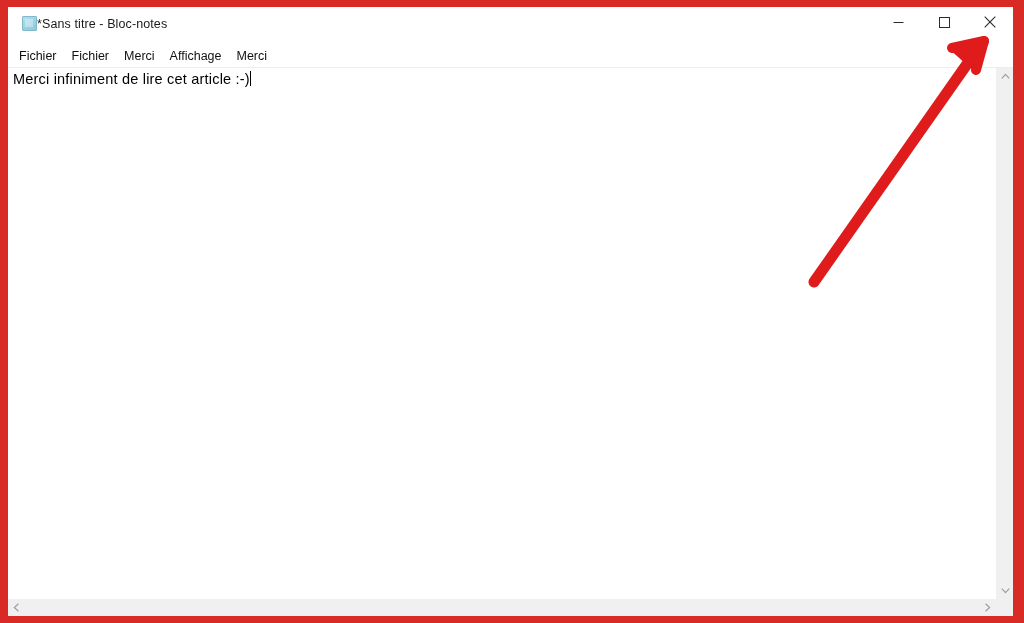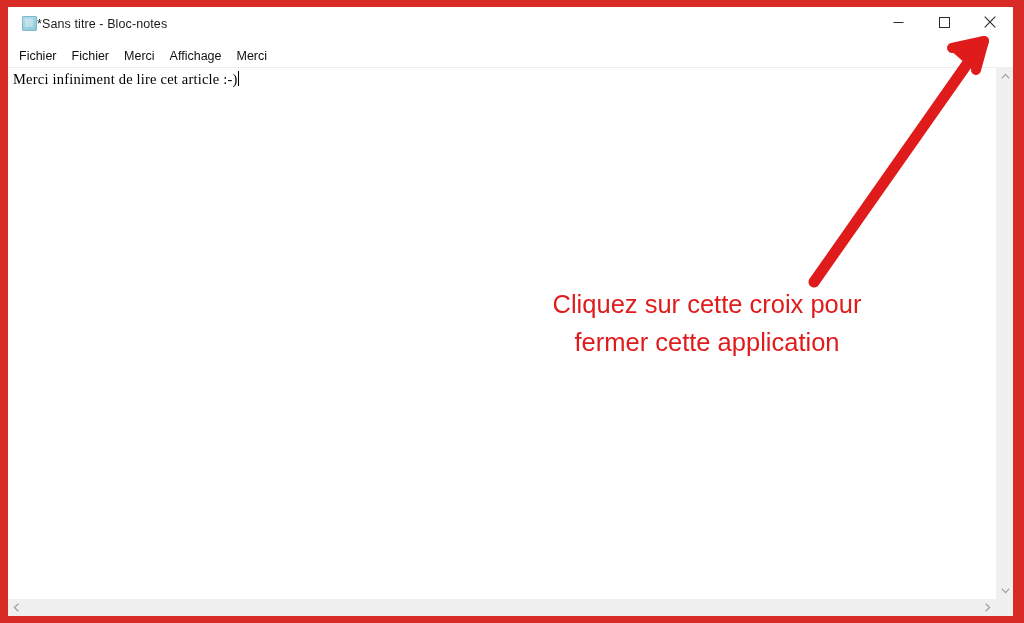--- a/index.html
+++ b/index.html
@@ -115,21 +115,21 @@
     position: absolute;
     left: 0; top: 61px;
     width: 988px;
     height: 531px;
     background: #ffffff;
     overflow: hidden;
   }
   .doc-text {
     position: absolute;
     left: 5px; top: 2px;
-    font-family: Liberation Serif, serif;
+    font-family: Liberation Sans, sans-serif;
     font-size: 14.5px;
     line-height: 19px;
     color: #000000;
     white-space: pre;
     letter-spacing: 0.2px;
   }
   .caret {
     display: inline-block;
     width: 1px;
     height: 15px;
@@ -276,16 +276,14 @@
 
   <svg class="annotation-arrow" viewBox="0 0 1024 623">
     <g>
       <line x1="814" y1="282" x2="972" y2="57" stroke="#e01b1b" stroke-width="11" stroke-linecap="round"></line>
       <polygon points="987,38 949,49 975,72" fill="#e01b1b"></polygon>
       <line x1="952" y1="48" x2="984" y2="41" stroke="#e01b1b" stroke-width="10" stroke-linecap="round"></line>
       <line x1="976" y1="70" x2="984" y2="41" stroke="#e01b1b" stroke-width="10" stroke-linecap="round"></line>
     </g>
   </svg>
 
-  <div class="annotation-text">Cliquez sur cette croix pour
-fermer cette application</div>
 
 </div>
 
 </body></html>

